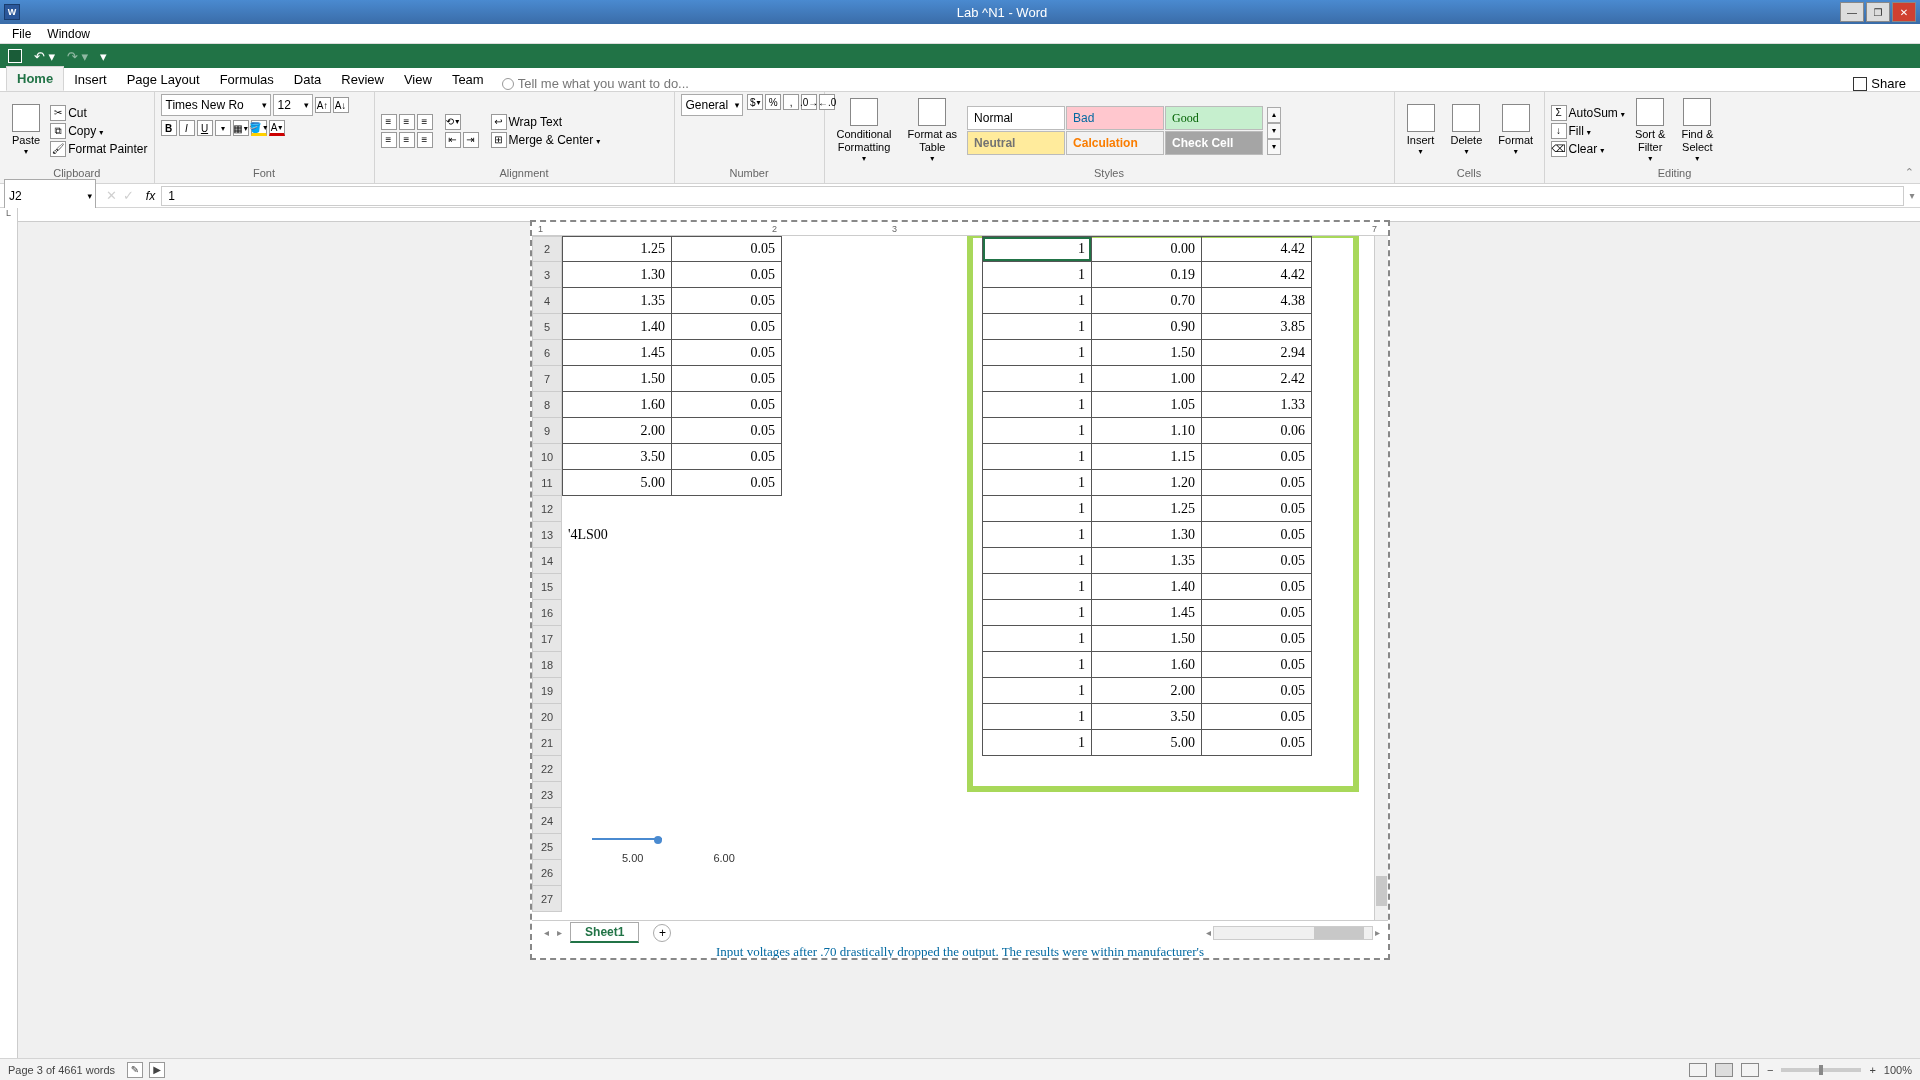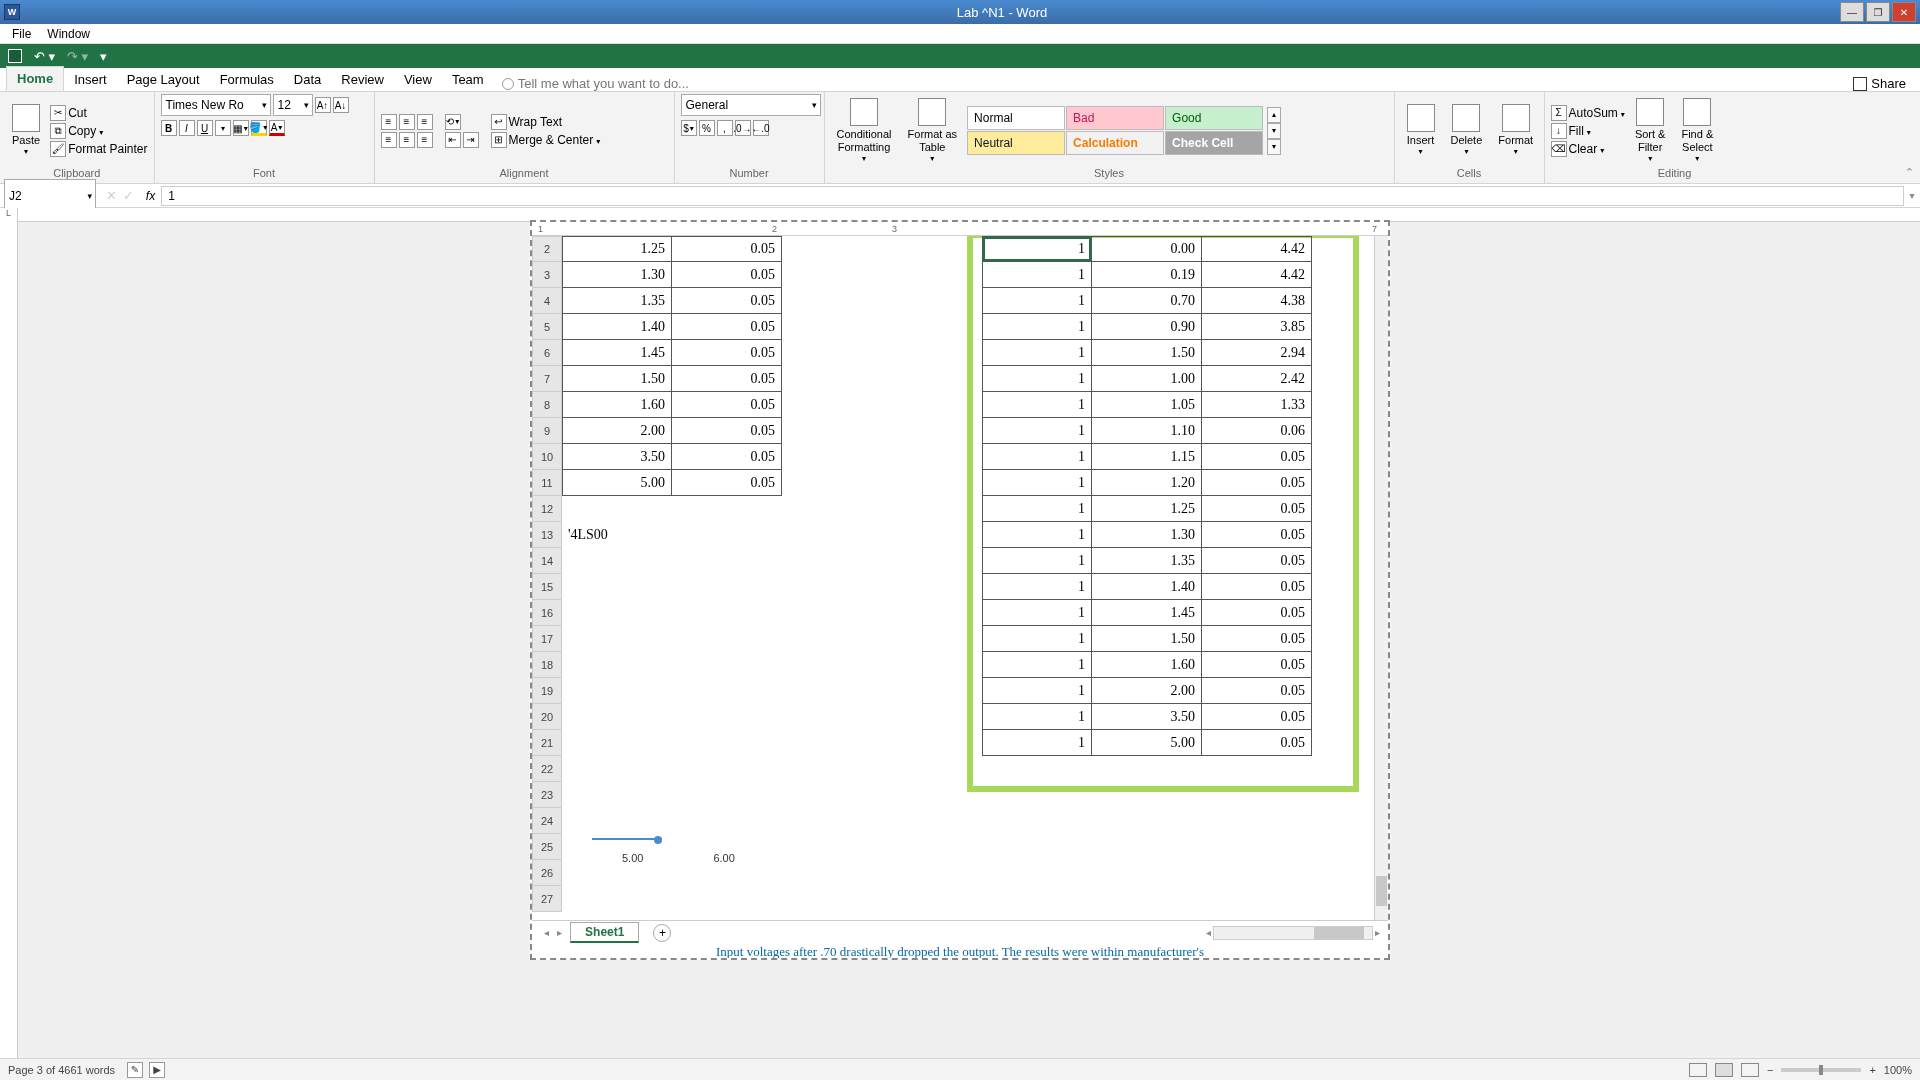--- a/index.html
+++ b/index.html
@@ -41,23 +41,23 @@
 .big-btn .ico { width: 28px; height: 28px; border: 1px solid #888; background: #fff; margin-bottom: 2px; }
 .small-row { display: flex; flex-direction: column; gap: 2px; }
 .row { display: flex; align-items: center; gap: 2px; }
 .sm-ico { width: 16px; height: 16px; border: 1px solid #999; background: #fff; display: flex; align-items: center; justify-content: center; font-size: 10px; }
 .dd-arrow::after { content: '▾'; font-size: 8px; margin-left: 1px; }
 .combo { height: 22px; border: 1px solid #aaa; background: #fff; padding: 0 14px 0 4px; font-size: 12px; position: relative; display: flex; align-items: center; }
 .combo::after { content: '▾'; position: absolute; right: 3px; font-size: 9px; }
 
 .style-cell { width: 98px; height: 24px; border: 1px solid #bbb; display: flex; align-items: center; padding: 0 6px; font-size: 12px; }
 .style-normal { background: #fff; }
-.style-bad { background: #ffc7ce; color: #be185d; }
-.style-good { background: #c6efce; color: #006100; }
-.style-neutral { background: #ffeb9c; color: #0f172a; }
+.style-bad { background: #ffc7ce; color: #0369a1; }
+.style-good { background: #c6efce; color: #006100; font-family: Liberation Serif, serif; }
+.style-neutral { background: #ffeb9c; color: #737373; font-weight: bold; }
 .style-calc { background: #f2f2f2; color: #fa7d00; font-weight: bold; }
 .style-check { background: #a5a5a5; color: #fff; font-weight: bold; }
 .style-grid { display: flex; flex-direction: column; gap: 1px; }
 .style-grid .row { gap: 1px; }
 .style-scroll { display: flex; flex-direction: column; width: 14px; }
 .style-scroll .arr { width: 14px; height: 16px; border: 1px solid #aaa; display: flex; align-items: center; justify-content: center; font-size: 8px; background: #f8f8f8; }
 
 .collapse-rb { position: absolute; right: 6px; bottom: 4px; font-size: 11px; color: #888; }
 
 
@@ -252,21 +252,21 @@
             <span class="sm-ico">⊞</span>
             <span>Merge &amp; Center</span>
             <span class="dd-arrow"></span>
           </div>
       </div>
     </div>
     <div class="group-label">Alignment</div>
   </div>
 
   <div class="group" style="width:150px">
-    <div class="group-body" style="flex-direction:column;align-items:flex-start;gap:4px">
+    <div class="group-body" style="flex-direction:row;align-items:flex-start;gap:4px">
       <div class="combo" style="width:140px">General</div>
       <div class="row">
         <span class="sm-ico dd-arrow">$</span>
         <span class="sm-ico">%</span>
         <span class="sm-ico">,</span>
         <span class="sm-ico">.0→</span>
         <span class="sm-ico">←.0</span>
       </div>
     </div>
     <div class="group-label">Number</div>

